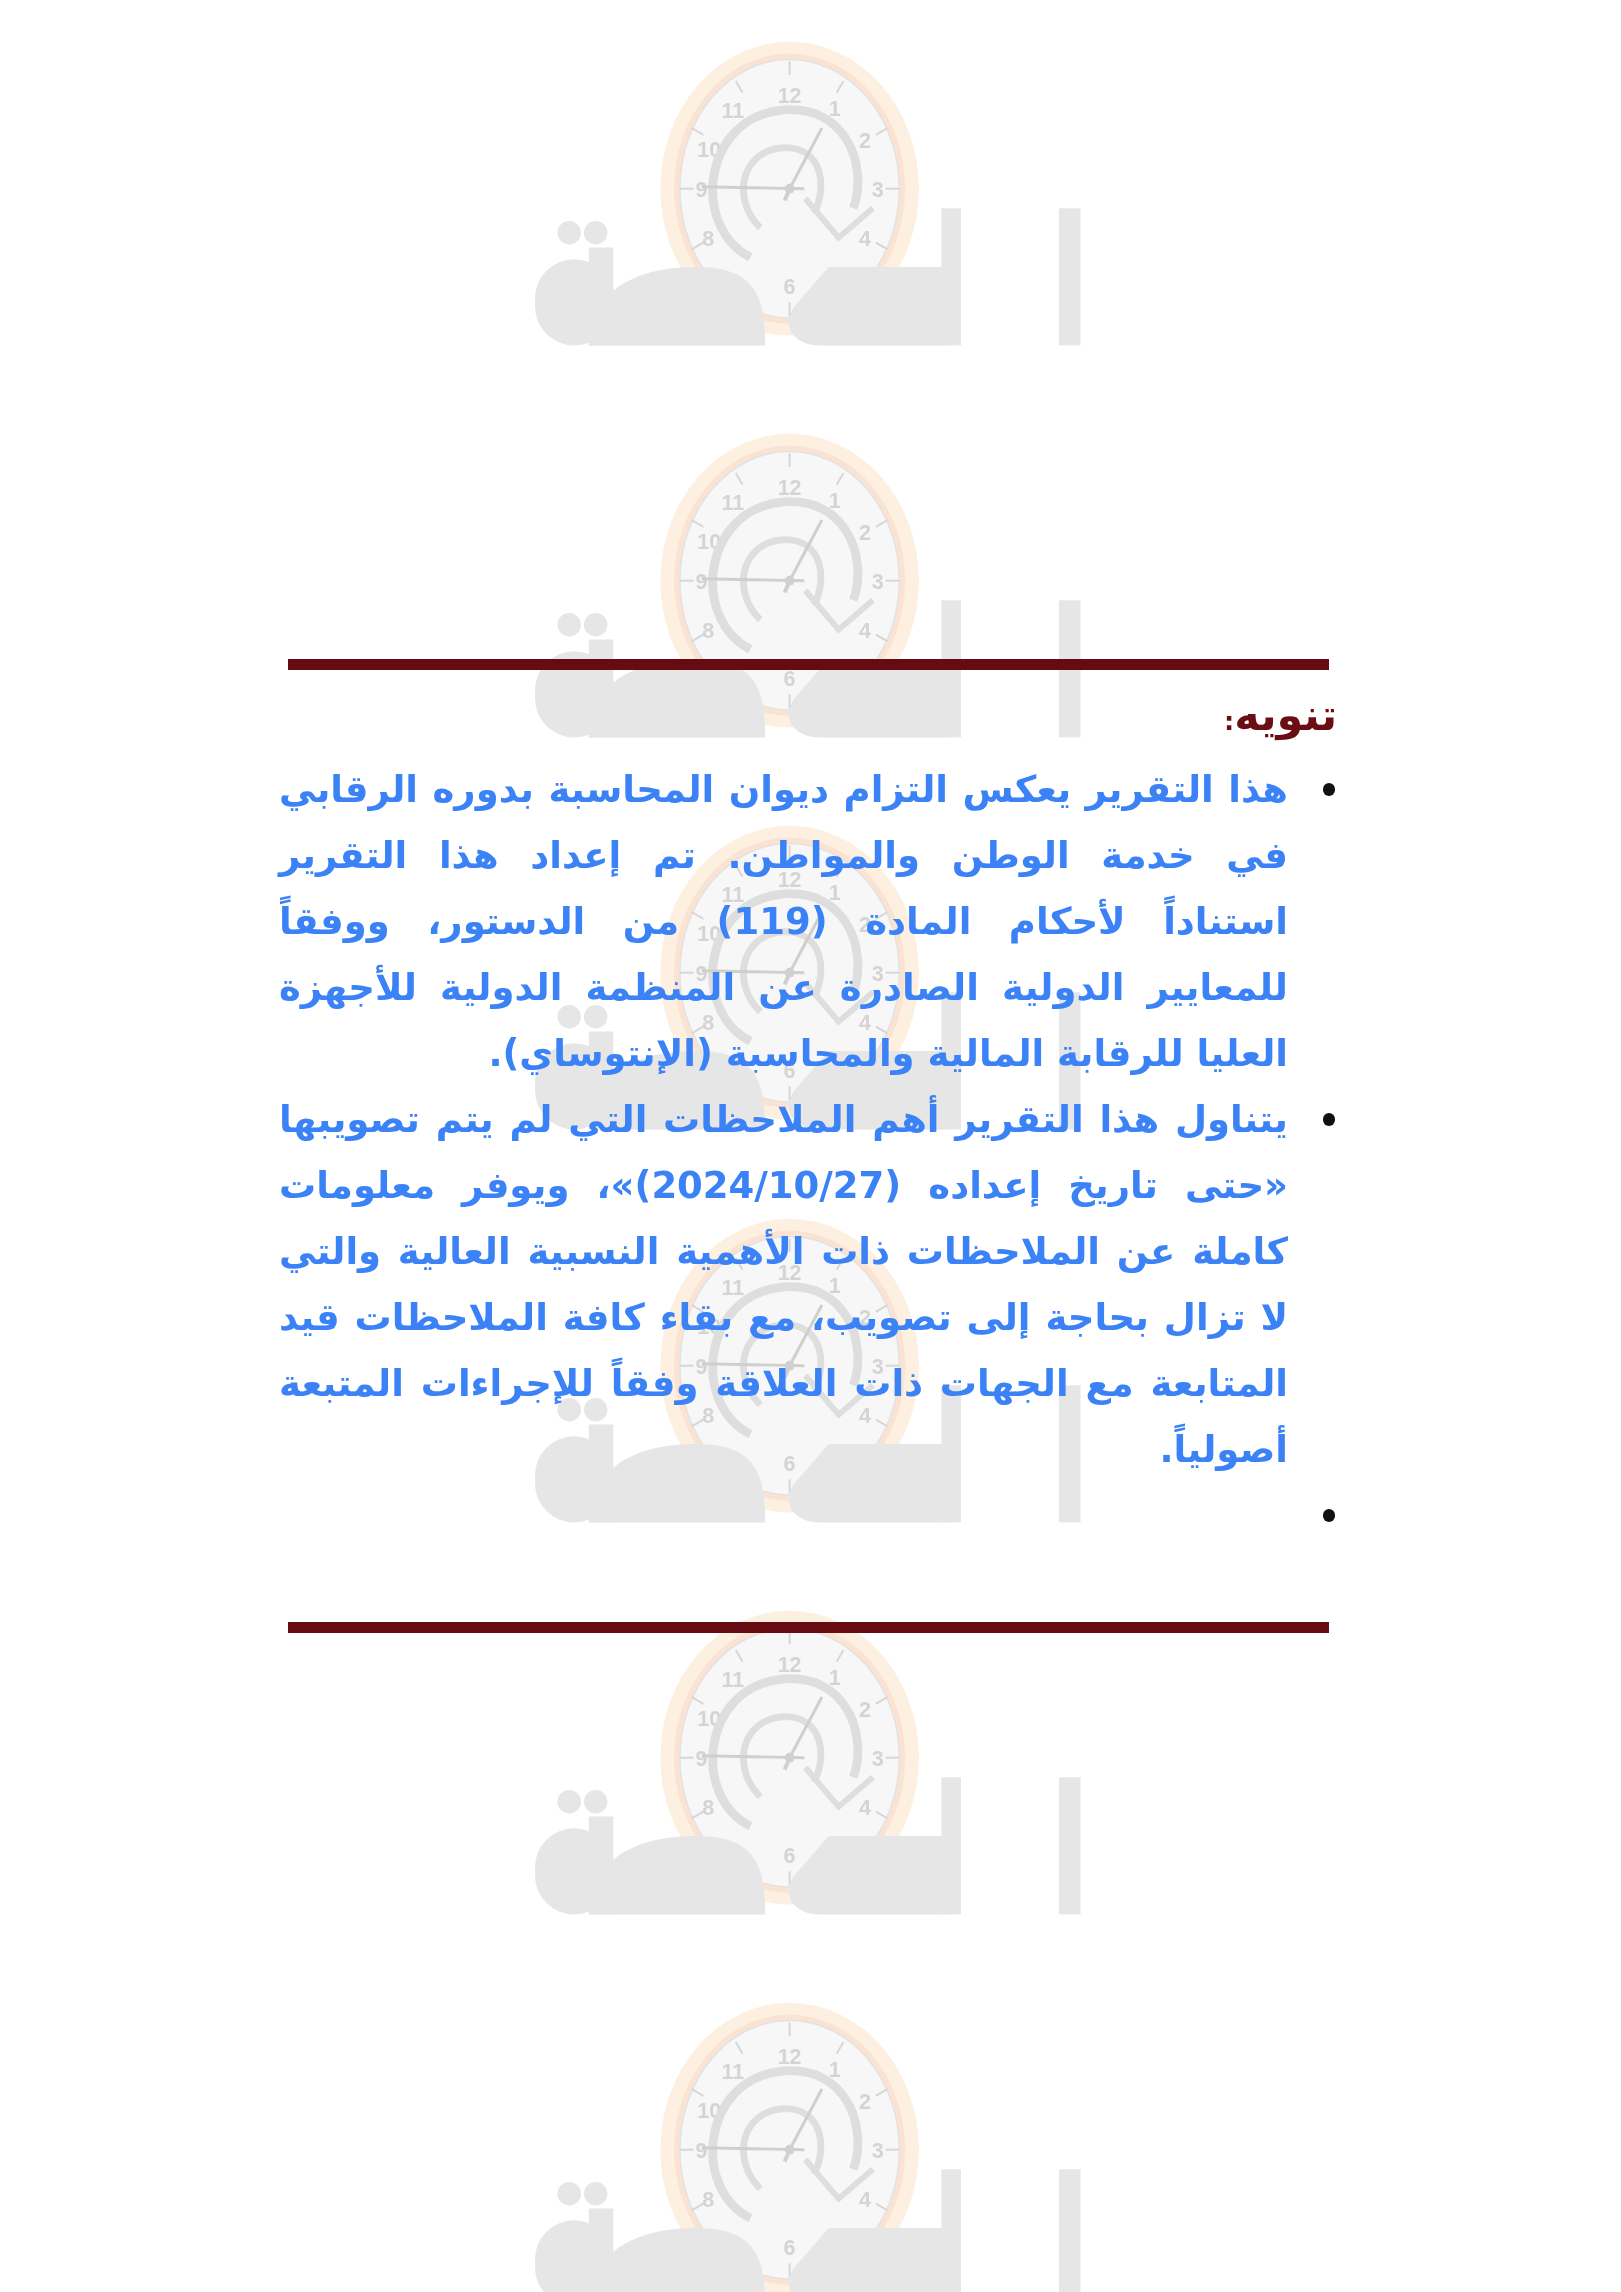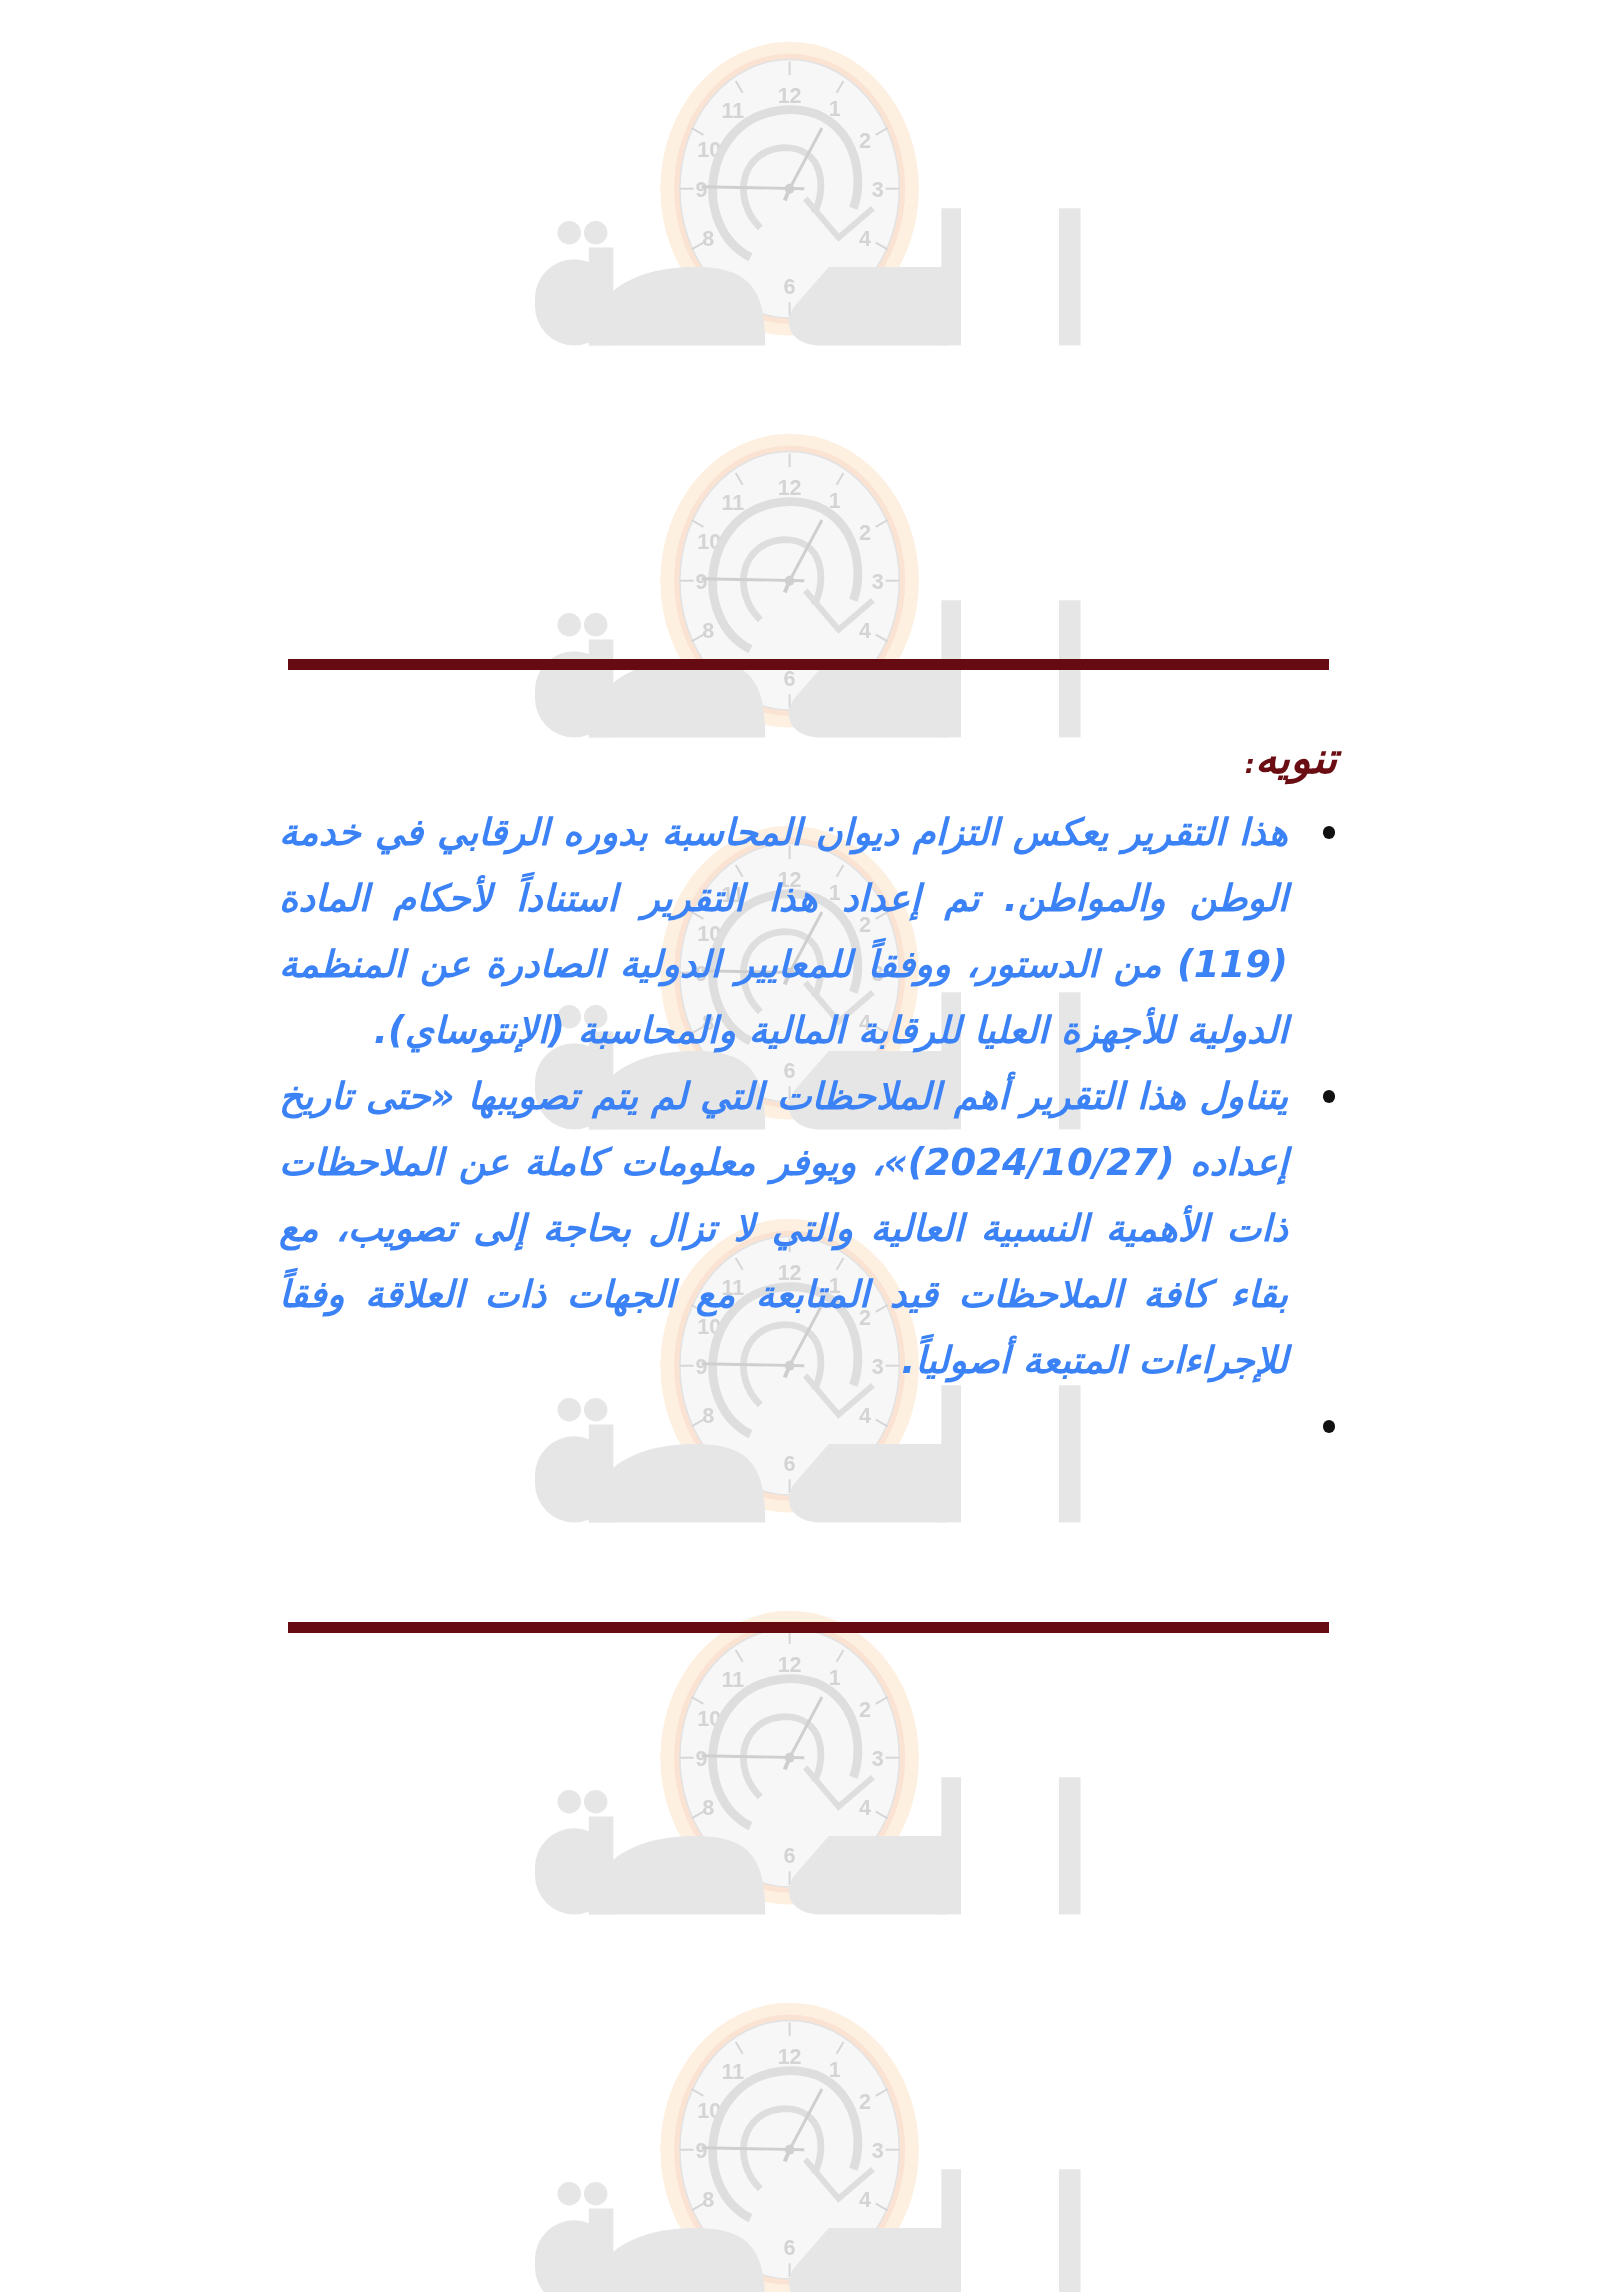--- a/index.html
+++ b/index.html
@@ -34,26 +34,25 @@
       height: 10.8px;
       background: #650b11;
       z-index: 2;
     }
     .divider.top { top: 659px; }
     .divider.bottom { top: 1622px; }
 
     
     .notice {
       position: absolute;
-      top: 729px;
+      top: 686px;
       left: 279px;
       width: 1068px;
       z-index: 3;
       direction: rtl;
-      font-style: italic;
     }
     .notice-title {
       font-family: "DejaVu Sans", sans-serif;
       font-weight: bold;
       font-size: 43px;
       color: #6a0e14;
       margin: 0 0 5.9px 0;
       padding-right: 9.8px;
       line-height: 59px;
       text-align: right;

